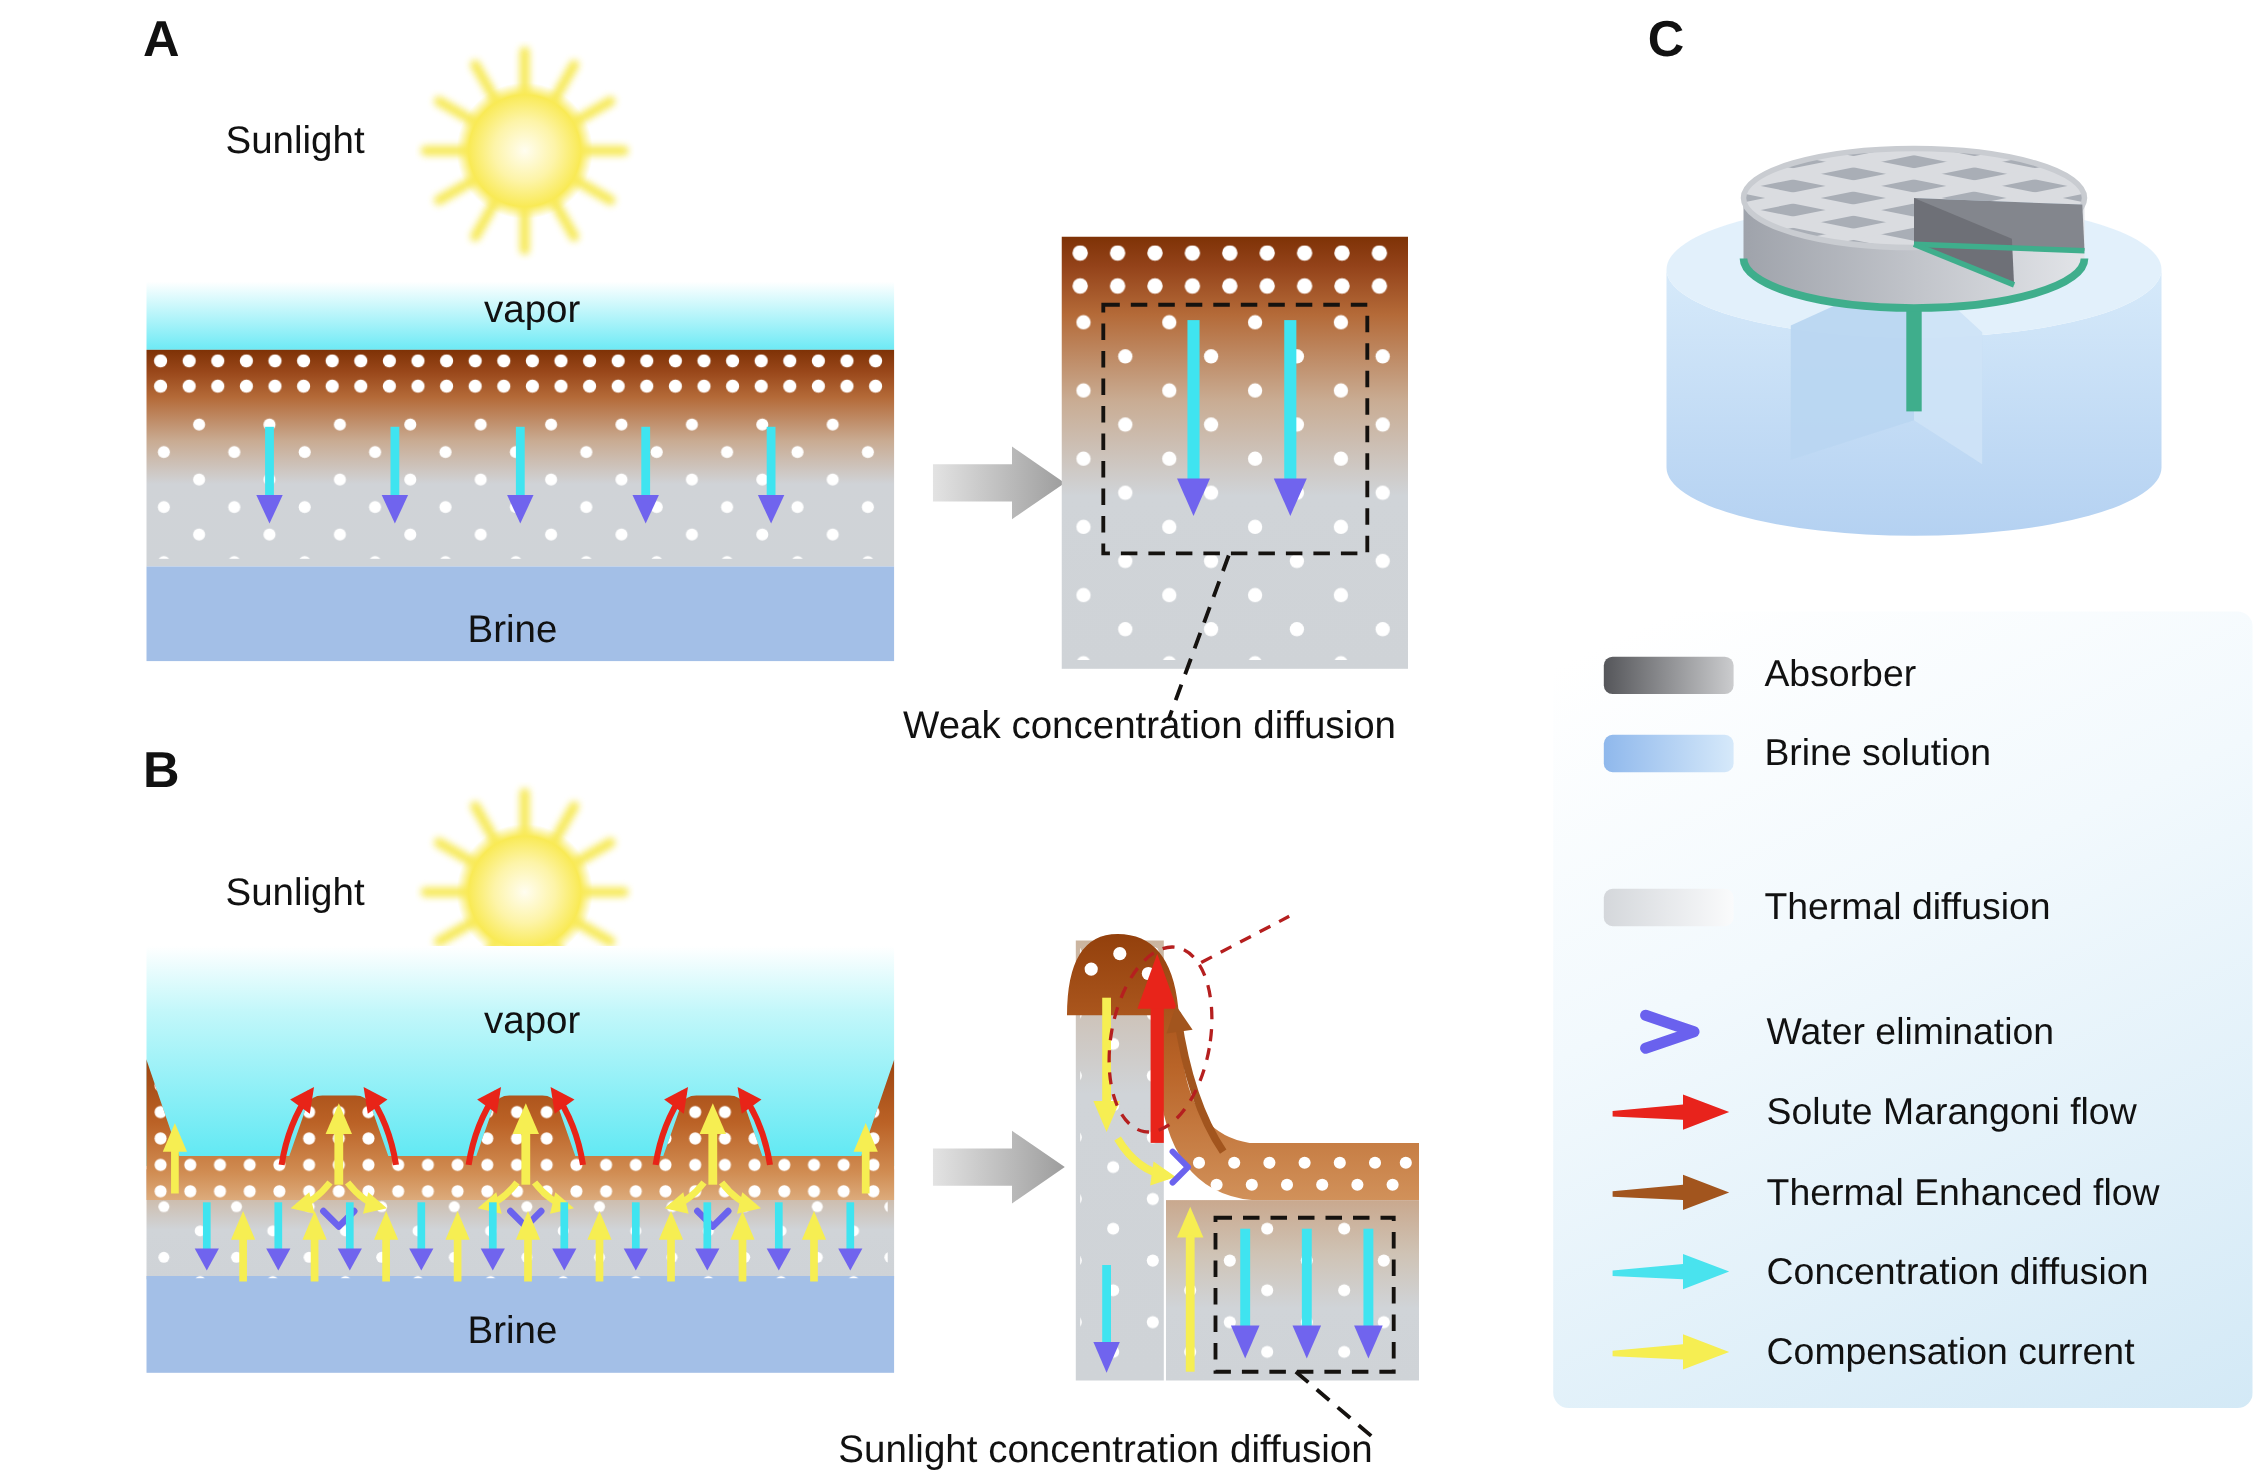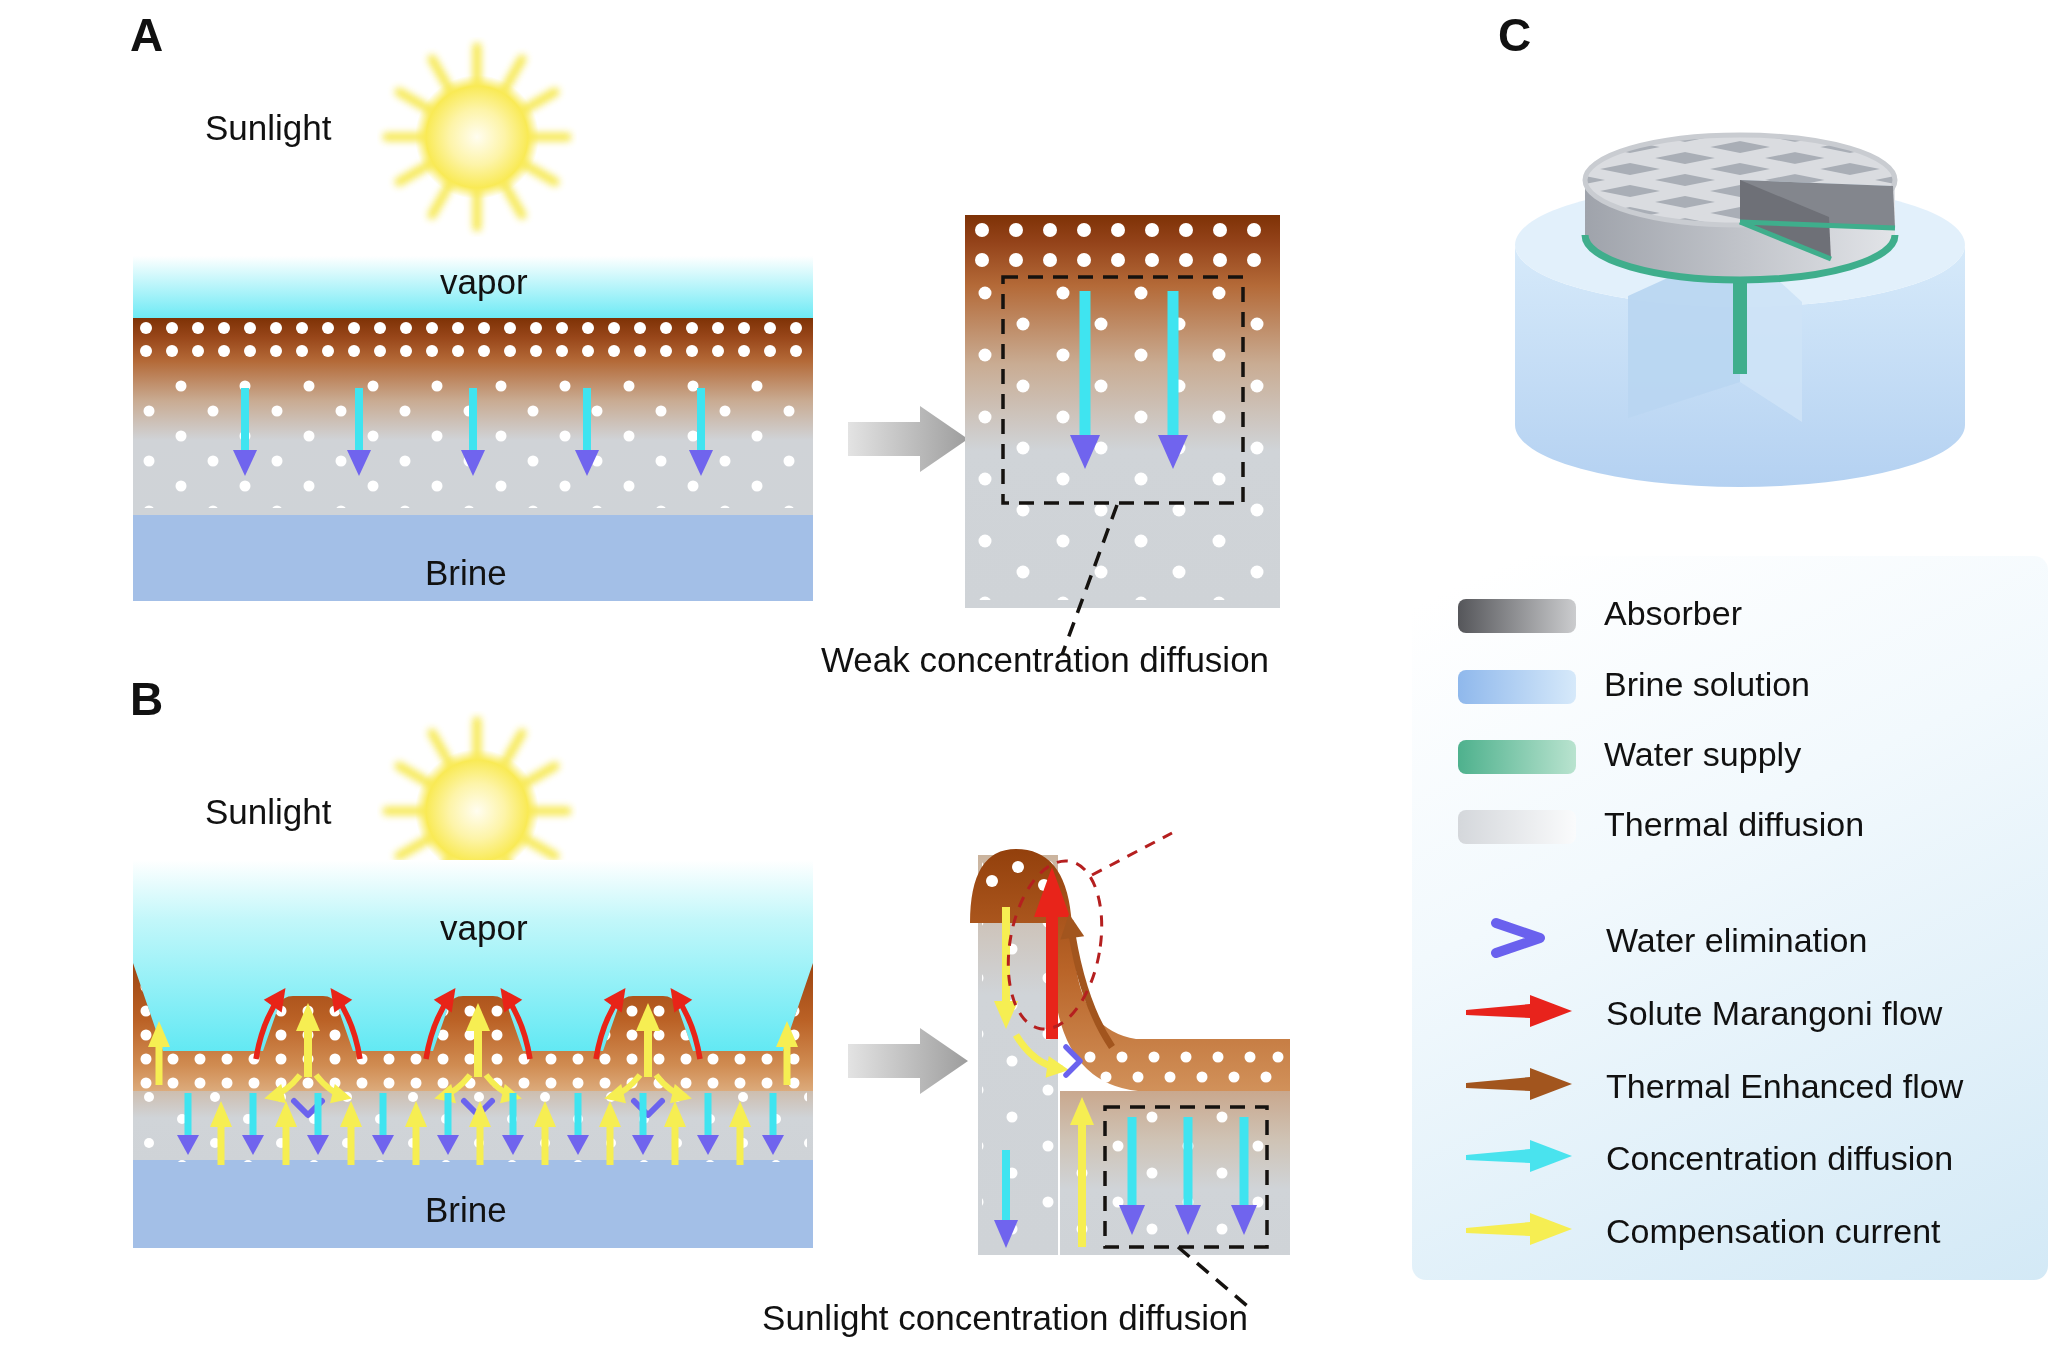--- a/index.html
+++ b/index.html
@@ -9,21 +9,21 @@
   .abs { position:absolute; }
   .panel-letter { font-size:46px; font-weight:700; color:#111; }
   .diagram-label { font-size:35px; color:#111; }
   .caption { font-size:35px; color:#111; text-align:center; }
   .annotation { font-size:35px; font-weight:400; text-align:center; }
   .legend-bg {
     left:1412px; top:556px; width:636px; height:724px;
     background:linear-gradient(155deg, #ffffff 5%, #f2f9fd 40%, #d3e9f6 100%);
     border-radius:14px;
   }
-  .legend-row { position:absolute; left:1458px; display:flex; align-items:flex-end; gap:28px; }
+  .legend-row { position:absolute; left:1458px; display:flex; align-items:center; gap:28px; }
   .swatch { width:118px; height:34px; border-radius:8px;
             background:linear-gradient(90deg, var(--c1,#ccc), var(--c2,#eee)); }
   .legend-label { font-size:34px; color:#111; white-space:nowrap; }
   .flow-icon { width:120px; height:44px; }
 </style>
 </head>
 <body>
 
 <div id="figure">
 
@@ -424,24 +424,20 @@
   <div class="abs legend-bg"></div>
 
   <div class="legend-row" style="top:594px">
     <div class="swatch" style="--c1: #55565a; --c2: #cbccce;"></div>
     <div class="legend-label">Absorber</div>
   </div>
   <div class="legend-row" style="top:665px">
     <div class="swatch" style="--c1: #8fb8ec; --c2: #d6e9fa;"></div>
     <div class="legend-label">Brine solution</div>
   </div>
-  <div class="legend-row" style="top:735px">
-    <div class="swatch" style="--c1: #4eb18d; --c2: #b9e3cf;"></div>
-    <div class="legend-label">Water supply</div>
-  </div>
   <div class="legend-row" style="top:805px">
     <div class="swatch" style="--c1: #d4d7db; --c2: #fafbfc;"></div>
     <div class="legend-label">Thermal diffusion</div>
   </div>
 
   <div class="legend-row" style="top:916px">
     <svg class="flow-icon" viewBox="0 0 120 44">
       <path d="M38,7 L82,22 L38,37" fill="none" stroke-width="10" stroke-linecap="round" stroke-linejoin="round" stroke="#6a61ee"></path>
     </svg>
     <div class="legend-label">Water elimination</div>

